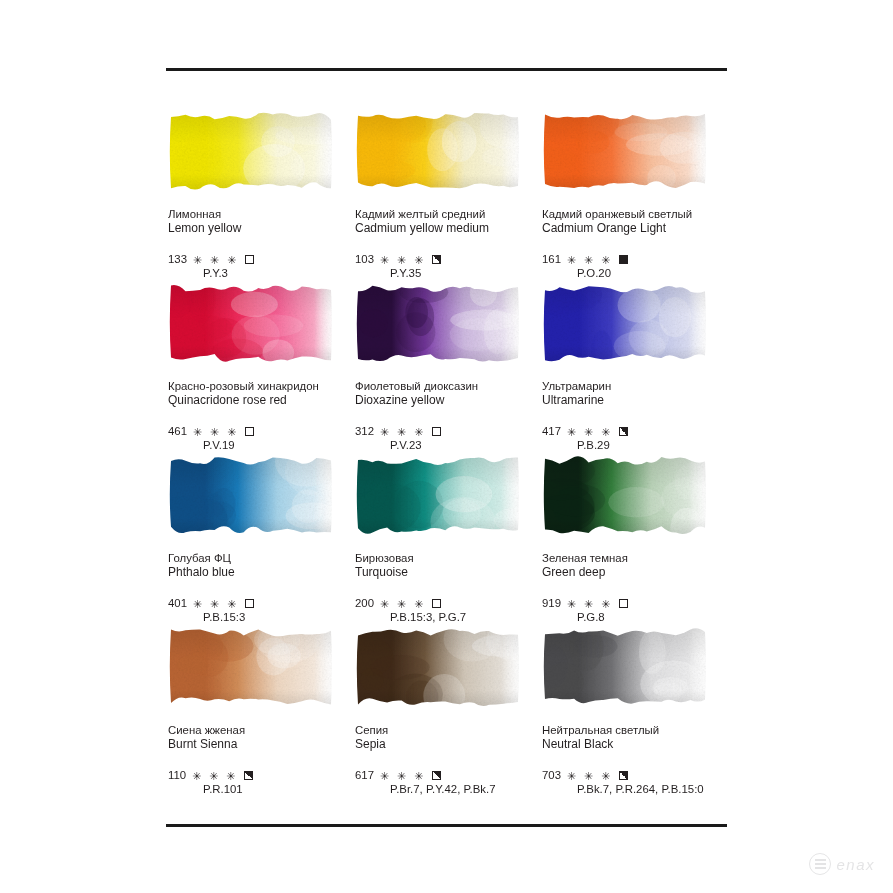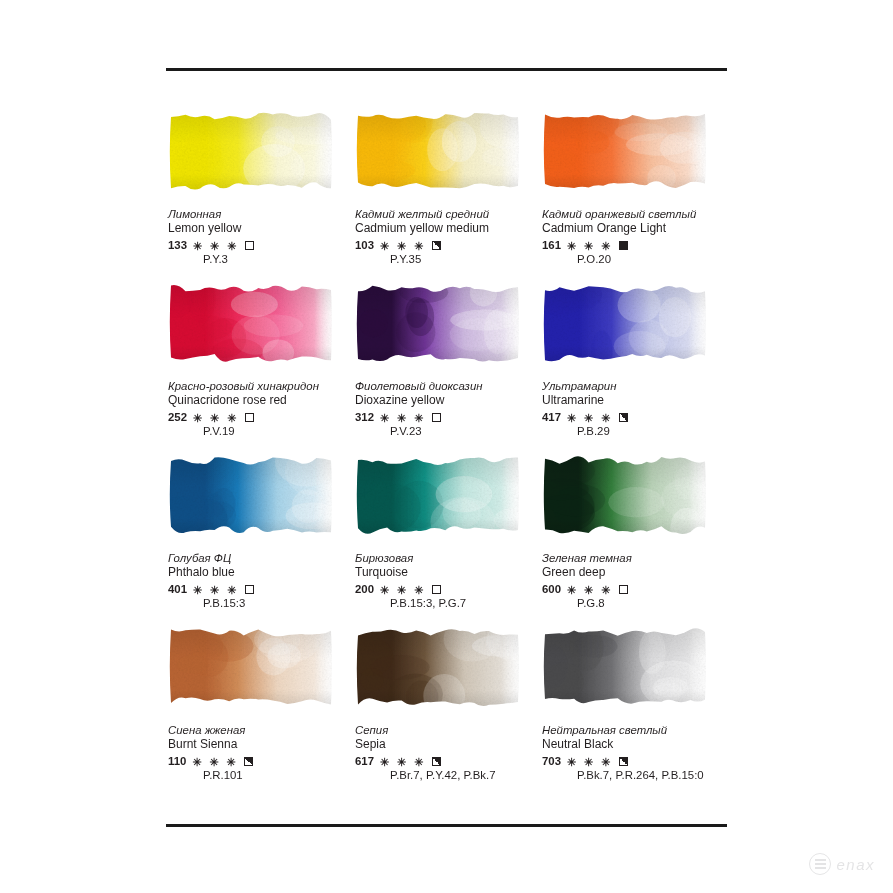--- a/index.html
+++ b/index.html
@@ -62,35 +62,33 @@
     position: absolute;
     left: 2px;
     top: 98px;
     width: 185px;
   }
   .name-ru {
     font-size: 11.4px;
     color: #231f20;
     line-height: 13.6px;
     white-space: nowrap;
-    font-style: italic;
   }
   .name-en {
     font-size: 12px;
     color: #231f20;
     line-height: 13.6px;
     white-space: nowrap;
   }
   .meta {
     display: flex;
     align-items: center;
     line-height: 13.6px;
     height: 13.6px;
-    margin-top: 4px;
-    font-weight: bold;
+    margin-top: 18px;
   }
   .code {
     font-size: 11.4px;
     color: #231f20;
     margin-right: 6px;
   }
   .stars {
     font-size: 11px;
     color: #231f20;
     letter-spacing: 2.4px;
@@ -361,21 +359,21 @@
               <ellipse cx="105.5" cy="43.7" rx="29.7" ry="11.2" fill="#ffffff" opacity="0.11"></ellipse>
               <rect x="0" y="0" width="166" height="82" fill="url(#sw3-vgrad)"></rect>
               <rect x="0" y="0" width="166" height="82" filter="url(#sw3-tex)" opacity="0.17" style="mix-blend-mode:multiply"></rect>
             </g>
           </svg>
         </div>
         <div class="info">
           <div class="name-ru">Красно-розовый хинакридон</div>
           <div class="name-en">Quinacridone rose red</div>
           <div class="meta">
-            <span class="code">252</span>
+            <span class="code">461</span>
             <span class="stars">✳ ✳ ✳</span>
             <span class="opacity-box"></span>
           </div>
           <div class="pigment">P.V.19</div>
         </div>
       </div>
       <div class="cell">
         <div class="swatch-wrap">
           <svg class="swatch-svg" viewBox="0 0 166 82">
             <defs>
@@ -626,21 +624,21 @@
               <ellipse cx="145.0" cy="73.8" rx="16.7" ry="20.1" fill="#ffffff" opacity="0.29"></ellipse>
               <rect x="0" y="0" width="166" height="82" fill="url(#sw8-vgrad)"></rect>
               <rect x="0" y="0" width="166" height="82" filter="url(#sw8-tex)" opacity="0.17" style="mix-blend-mode:multiply"></rect>
             </g>
           </svg>
         </div>
         <div class="info">
           <div class="name-ru">Зеленая темная</div>
           <div class="name-en">Green deep</div>
           <div class="meta">
-            <span class="code">600</span>
+            <span class="code">919</span>
             <span class="stars">✳ ✳ ✳</span>
             <span class="opacity-box"></span>
           </div>
           <div class="pigment">P.G.8</div>
         </div>
       </div>
       <div class="cell">
         <div class="swatch-wrap">
           <svg class="swatch-svg" viewBox="0 0 166 82">
             <defs>

